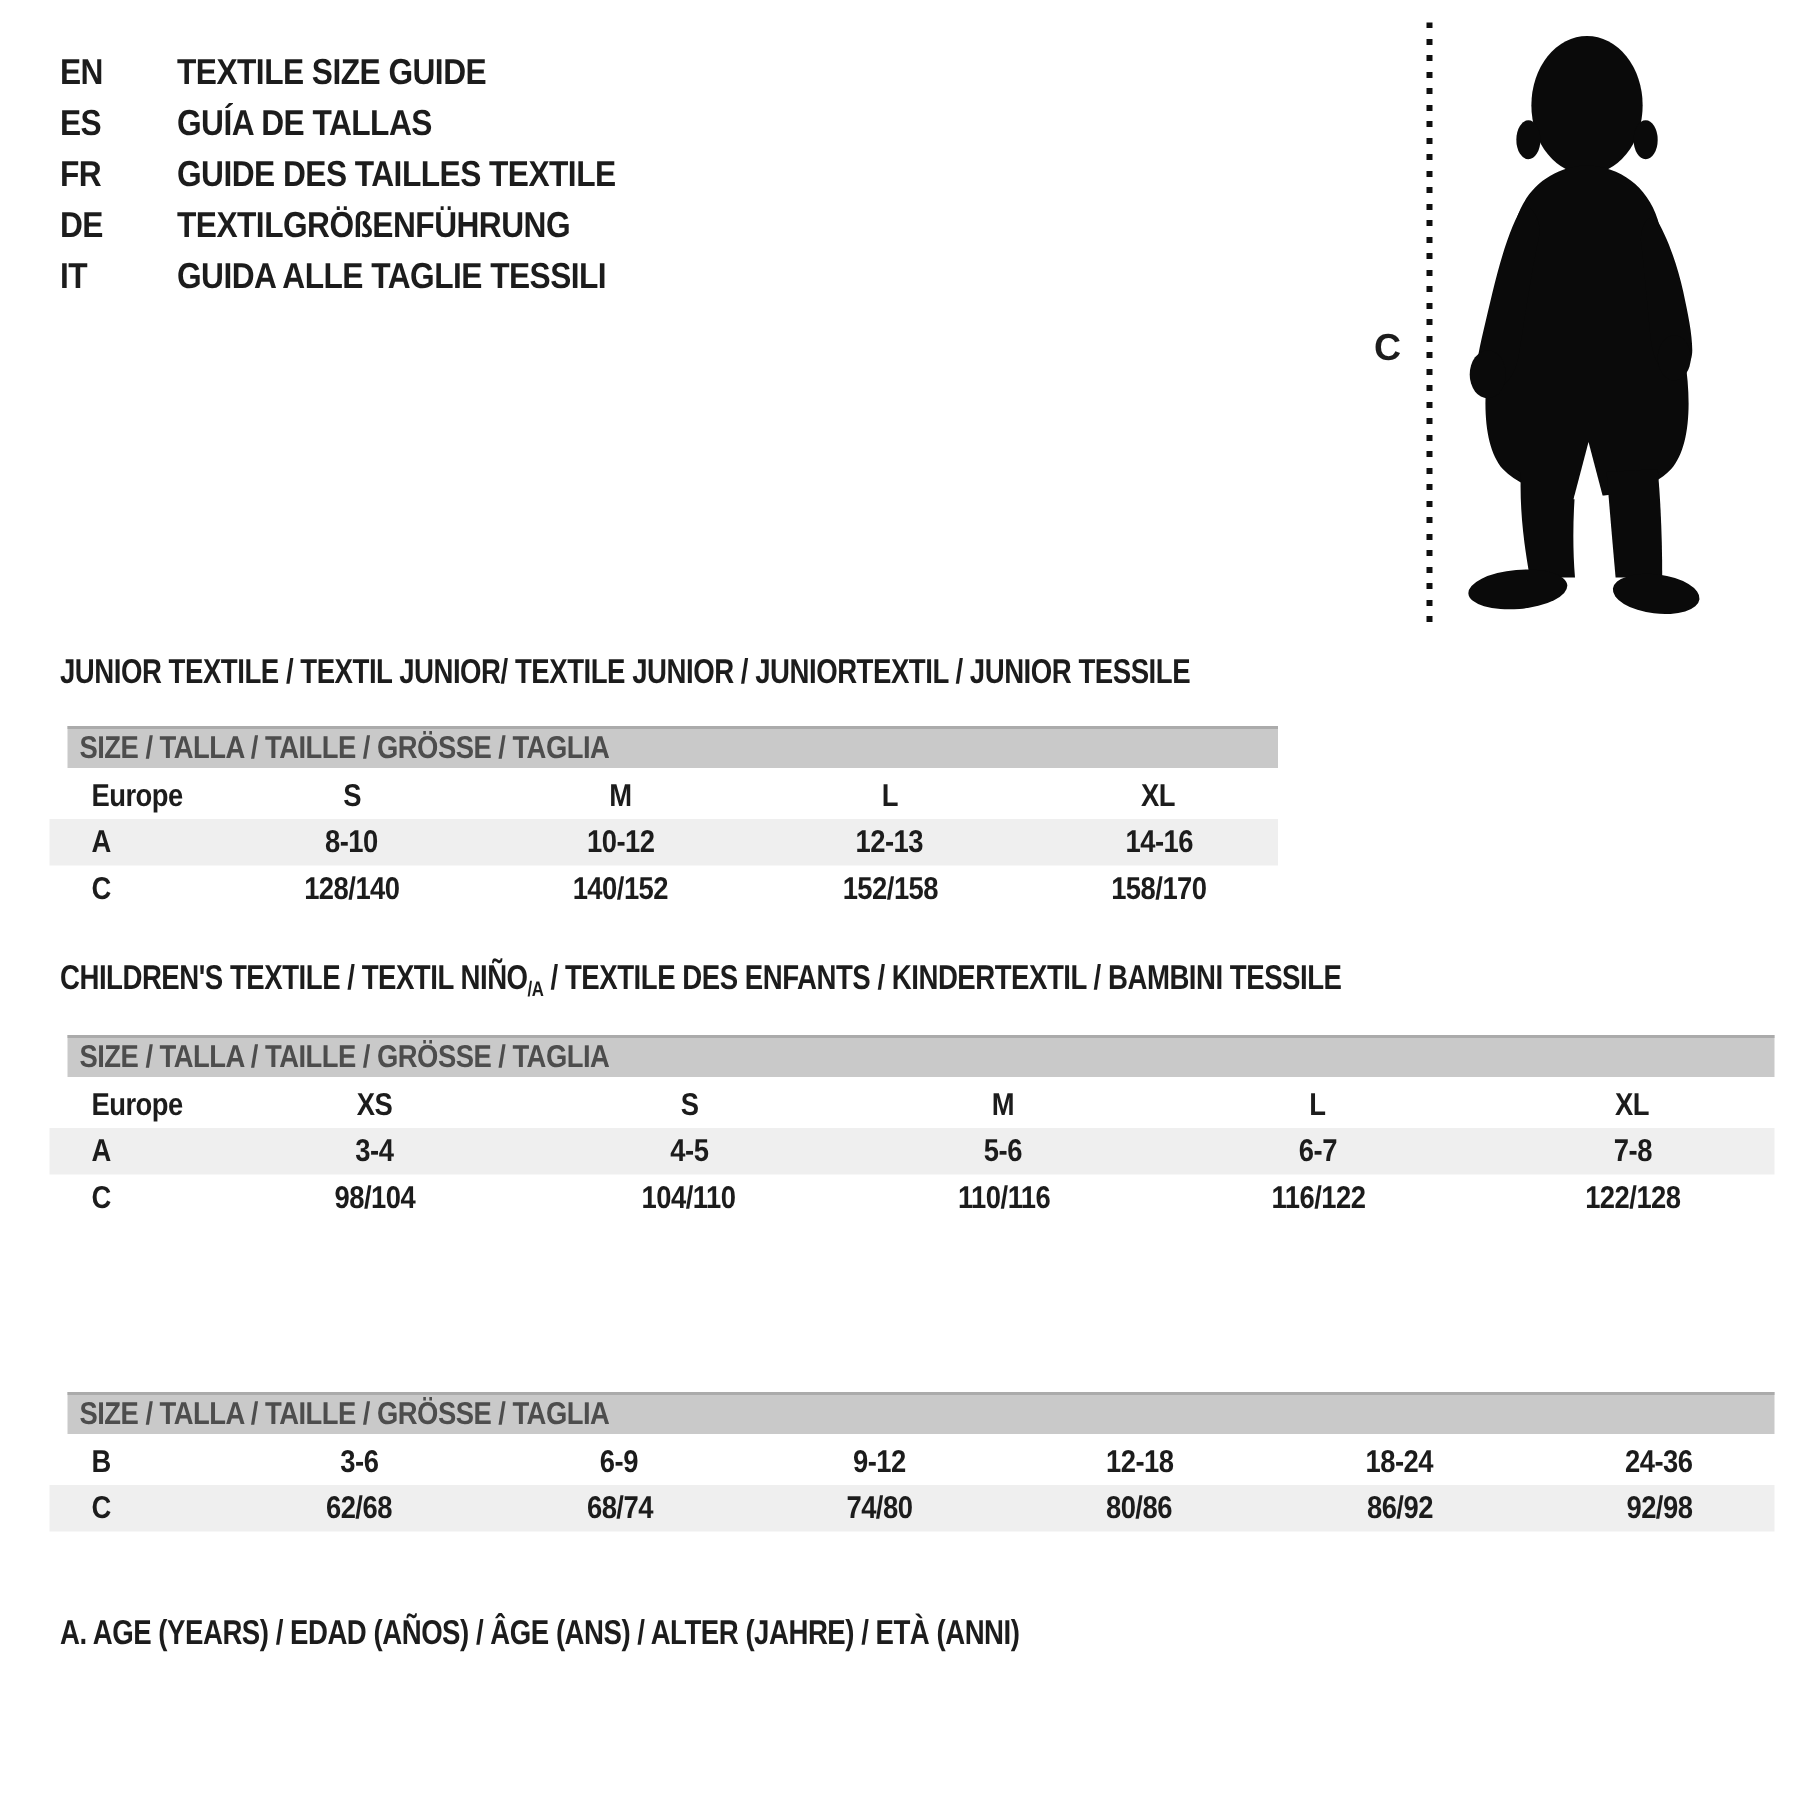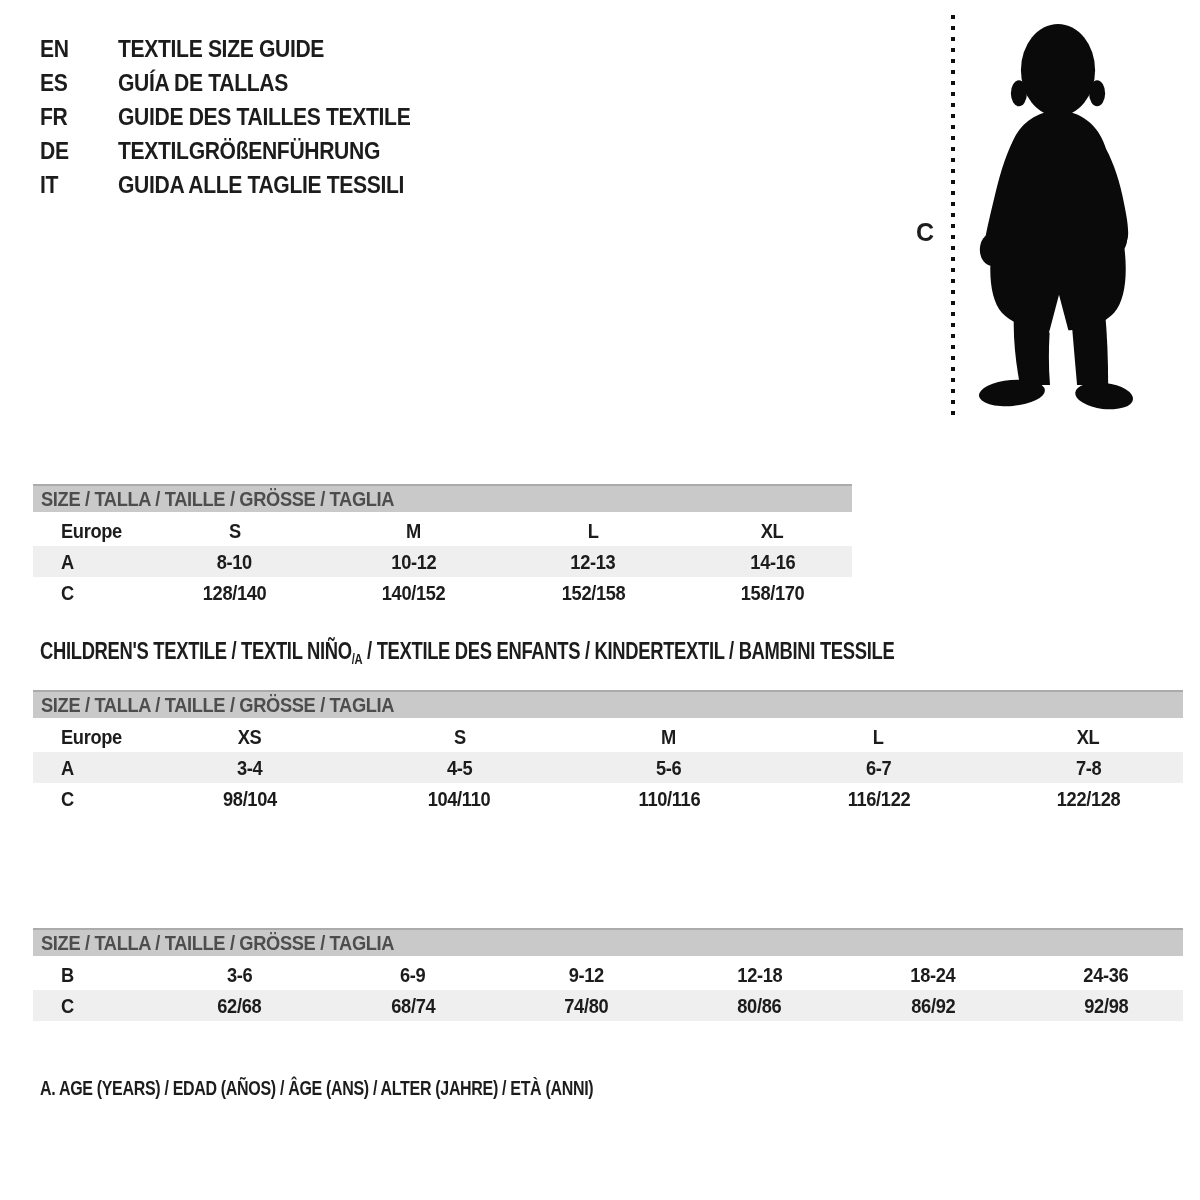--- a/index.html
+++ b/index.html
@@ -23,31 +23,31 @@
   .dotline{position:absolute;left:36px;top:0;width:4px;height:400px;
            background:repeating-linear-gradient(180deg,#0f0f0f 0 4px,transparent 4px 11px);}
   .silhouette{position:absolute;left:52px;top:3px;}
   
   .sec-heading{position:absolute;left:40px;font-size:23px;font-weight:700;line-height:24px;white-space:nowrap;}
   .babies-heading{position:absolute;left:40px;top:845px;font-size:23px;font-weight:700;line-height:33px;}
   .sub{font-size:14px;vertical-align:-5px;}
   
   .table{position:absolute;left:33px;}
   .size-bar{height:28px;background:#c9c9c9;border-top:2px solid #ababab;box-sizing:border-box;
-            line-height:25px;padding-left:8px;font-size:21px;font-weight:700;color:#4d4d4d;}
+            line-height:25px;padding-left:8px;font-size:21px;font-weight:700;color:#4d4d4d;margin-left:12px;}
   .rows{margin-top:3px;}
   .trow{display:grid;height:31px;align-items:center;font-size:21px;font-weight:700;}
   .junior  .trow{grid-template-columns:102px repeat(4,1fr);}
   .children .trow{grid-template-columns:102px repeat(5,1fr);}
   .babies  .trow{grid-template-columns:110px repeat(6,1fr);}
   .stripe{background:#efefef;}
   .cell{text-align:center;margin-left:20px;}
   .cell.lab{text-align:left;padding-left:8px;}
   
-  .legend{position:absolute;left:40px;top:1072px;font-size:20px;font-weight:700;line-height:32px;}
+  .legend{position:absolute;left:40px;top:1072px;font-size:23px;font-weight:700;line-height:32px;}
 </style>
 </head>
 <body>
 
 <div class="page">
 
   <div class="langs">
     <div class="lang-row">
       <span class="lang-code sx o-l k88">EN</span>
       <span class="lang-title sx o-l k88">TEXTILE SIZE GUIDE</span>
@@ -87,20 +87,23 @@
       <path fill="#ffffff" d="M81 314 L101 314 L91 276 Z"></path>
       <g fill="#0a0a0a">
         <path d="M48 118 C40 130 33 152 27 177 C23 194 19 210 17 222 C15 234 22 242 30 240 C38 238 43 229 45 216 C49 191 53 163 58 140 C60 130 55 120 48 118 Z"></path>
         <ellipse cx="24" cy="231" rx="12" ry="16"></ellipse>
         <path d="M135 126 C143 138 150 158 154 176 C157 190 160 204 160 215 C160 227 151 233 143 229 C136 226 133 216 132 204 C130 184 128 160 126 144 C125 134 129 126 135 126 Z"></path>
         <ellipse cx="148" cy="220" rx="11" ry="15"></ellipse>
       </g>
     </svg>
   </div>
 
+  <div class="sec-heading" style="top:435px">
+    <span class="sx o-l k80">JUNIOR TEXTILE / TEXTIL JUNIOR/ TEXTILE JUNIOR / JUNIORTEXTIL / JUNIOR TESSILE</span>
+  </div>
   <div class="table junior" style="top:484px;width:819px">
     <div class="size-bar">
       <span class="sx o-l k87">SIZE / TALLA / TAILLE / GRÖSSE / TAGLIA</span>
     </div>
     <div class="rows">
       <div class="trow">
         <div class="cell lab"><span class="sx o-l k87">Europe</span></div>
         <div class="cell"><span class="sx o-c k87">S</span></div>
         <div class="cell"><span class="sx o-c k87">M</span></div>
         <div class="cell"><span class="sx o-c k87">L</span></div>

